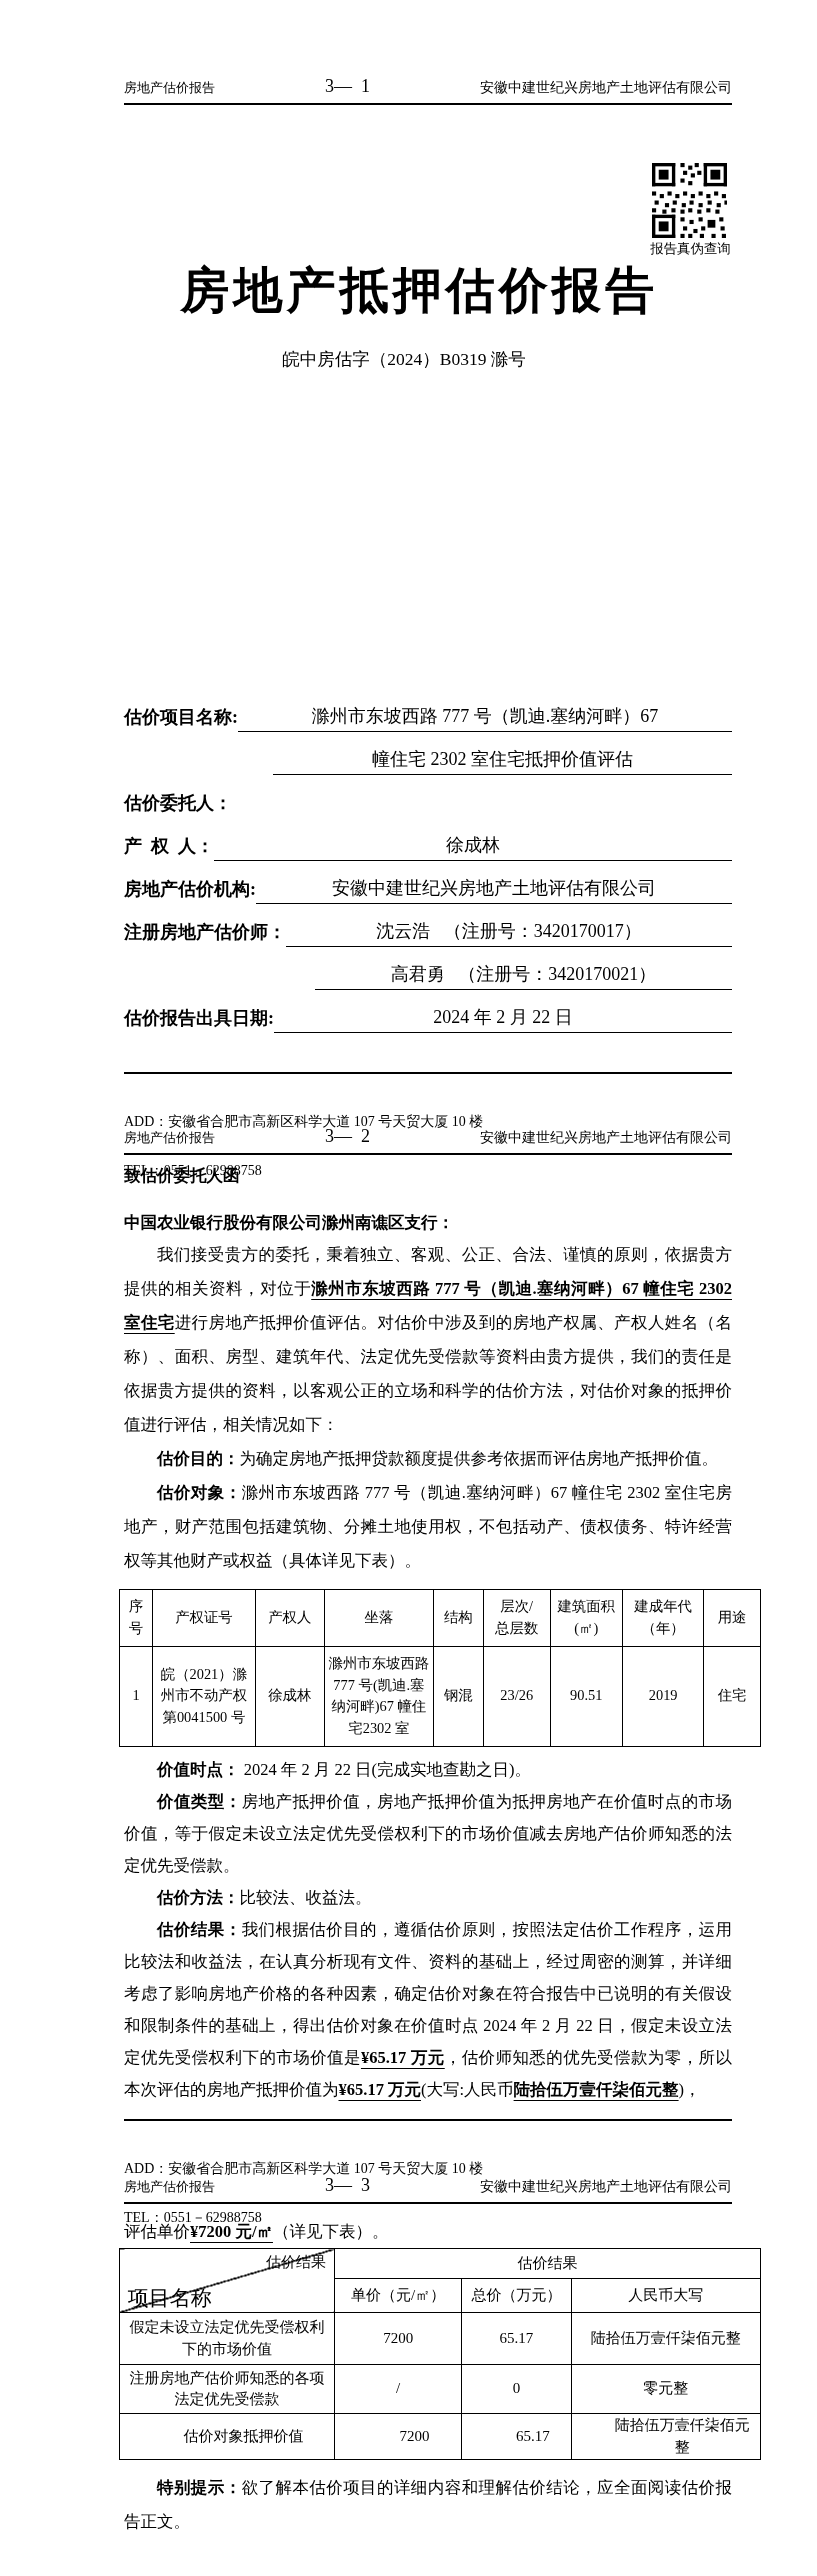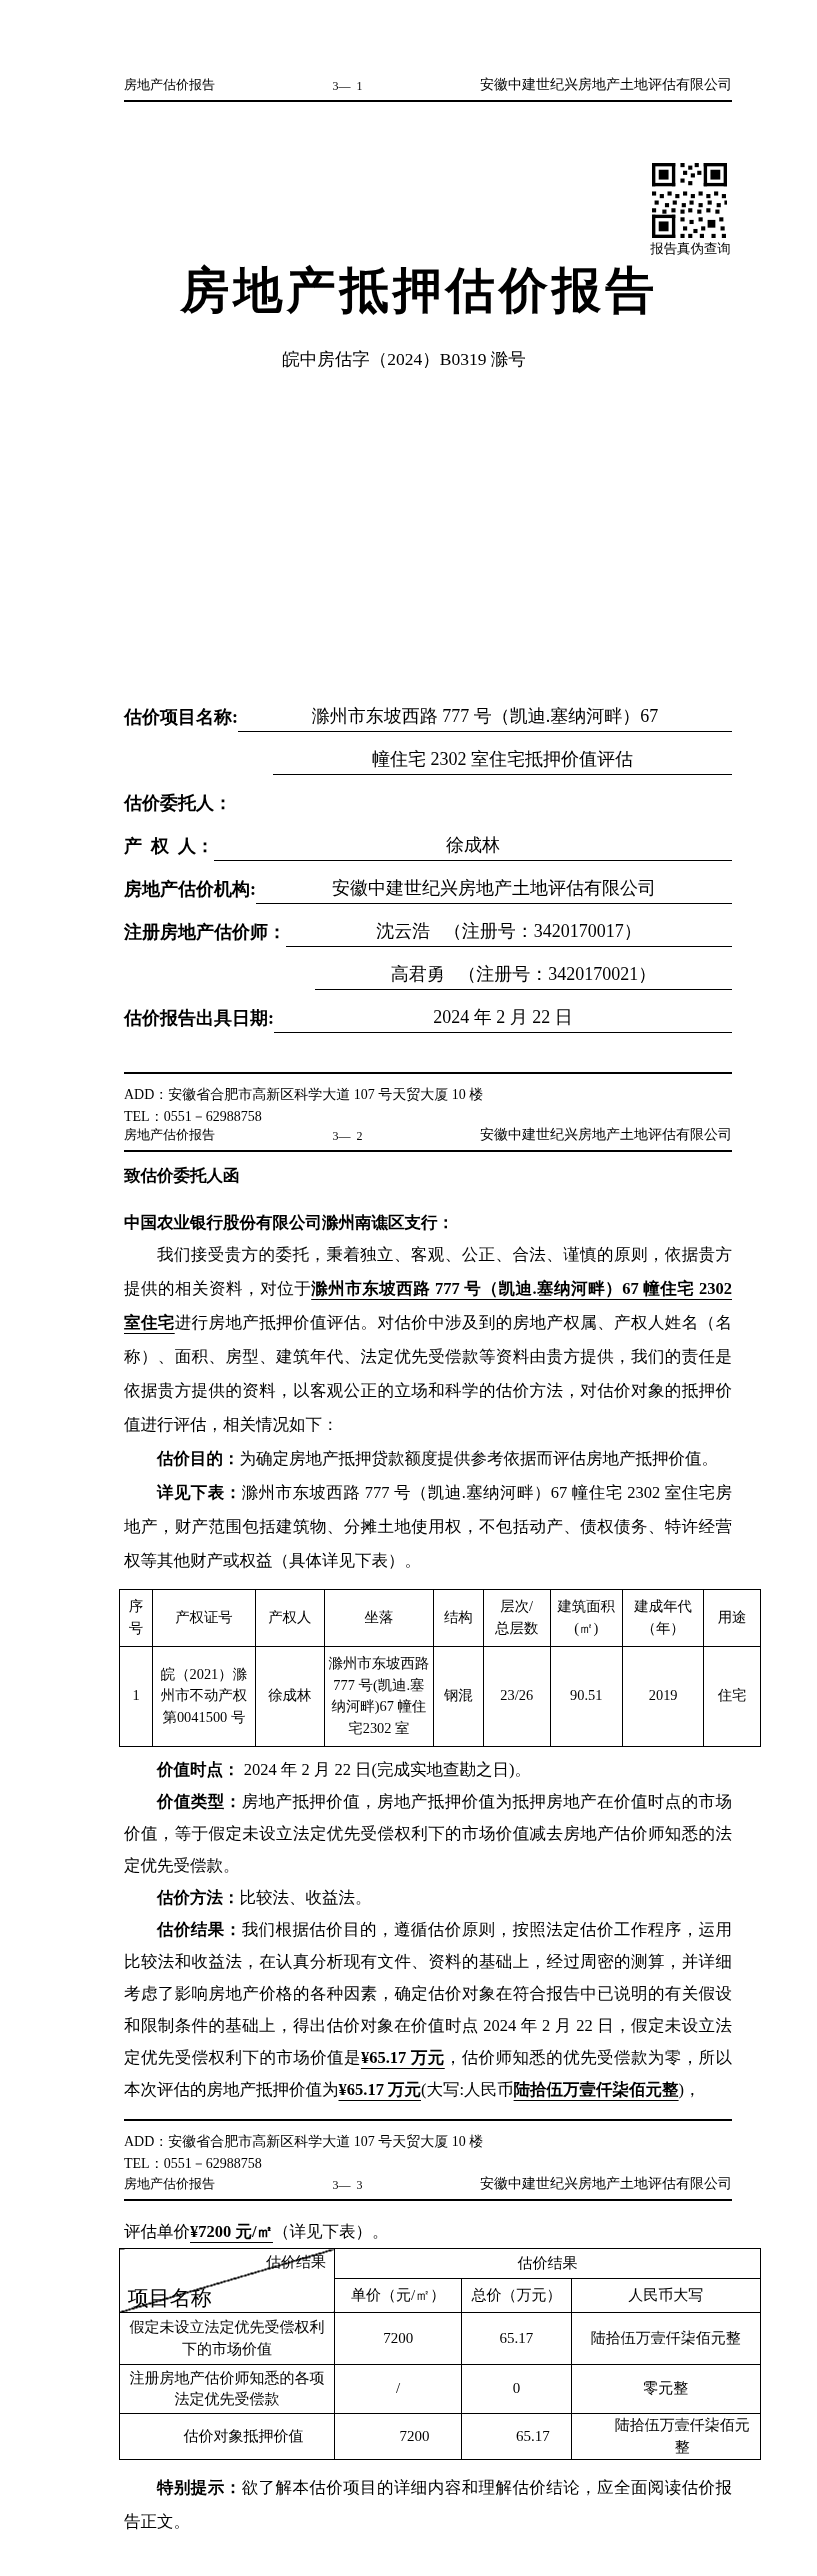--- a/index.html
+++ b/index.html
@@ -11,26 +11,26 @@
   .abs { position:absolute; }
   .content { left:124px; width:608px; }
   .pre { white-space:pre; }
 
   
   .run-header {
     display:flex; justify-content:space-between; align-items:flex-end;
     border-bottom:2.6px solid #000; padding-bottom:6px;
   }
   .run-header .h-left   { font-size:13px; }
-  .run-header .h-page   { font-size:12px; }
+  .run-header .h-page   { font-size:18px; }
   .run-header .h-right  { font-size:14px; }
 
   
   .run-footer { border-top:2.6px solid #000; padding-top:10.3px; }
-  .run-footer div { font-size:14px; line-height:21.6px; }
+  .run-footer div { font-size:14px; line-height:21.6px;margin-top:27px; }
 
   
   .qr-caption { font-size:13.4px; text-align:center; }
   .cover-title {
     width:818px; text-align:center; font-size:49px; font-weight:700;
     letter-spacing:4.1px; padding-left:20.6px; box-sizing:border-box;
   }
   .doc-no { width:772px; text-align:center; font-size:17.5px; padding-left:36px; box-sizing:border-box; }
 
   .field-row { display:flex; align-items:flex-end; height:43px; }
@@ -203,21 +203,21 @@
   </div>
 
   <div class="abs content letter" style="top:1159px;">
     <p class="lt-title">致估价委托人函</p>
     <p class="salut">中国农业银行股份有限公司滁州南谯区支行：</p>
 
     <p class="indent"><span>我们接受贵方的委托，秉着独立、客观、公正、合法、谨慎的原则，依据贵方提供的相关资料，对位于</span><span class="bu">滁州市东坡西路 777 号（凯迪.塞纳河畔）67 幢住宅 2302 室住宅</span><span>进行房地产抵押价值评估。对估价中涉及到的房地产权属、产权人姓名（名称）、面积、房型、建筑年代、法定优先受偿款等资料由贵方提供，我们的责任是依据贵方提供的资料，以客观公正的立场和科学的估价方法，对估价对象的抵押价值进行评估，相关情况如下：</span></p>
 
     <p class="indent"><span class="b">估价目的：</span><span>为确定房地产抵押贷款额度提供参考依据而评估房地产抵押价值。</span></p>
 
-    <p class="indent"><span class="b">详见下表：</span><span>滁州市东坡西路 777 号（凯迪.塞纳河畔）67 幢住宅 2302 室住宅房地产，财产范围包括建筑物、分摊土地使用权，不包括动产、债权债务、特许经营权等其他财产或权益（具体详见下表）。</span></p>
+    <p class="indent"><span class="b">估价对象：</span><span>滁州市东坡西路 777 号（凯迪.塞纳河畔）67 幢住宅 2302 室住宅房地产，财产范围包括建筑物、分摊土地使用权，不包括动产、债权债务、特许经营权等其他财产或权益（具体详见下表）。</span></p>
 
     <table class="t1" style="margin:10.3px 0 0 -5.2px;">
       <colgroup>
         <col style="width:5.2%">
           <col style="width:16%">
           <col style="width:10.8%">
         <col style="width:17%">
           <col style="width:7.8%">
           <col style="width:10.4%">
         <col style="width:11.3%">

